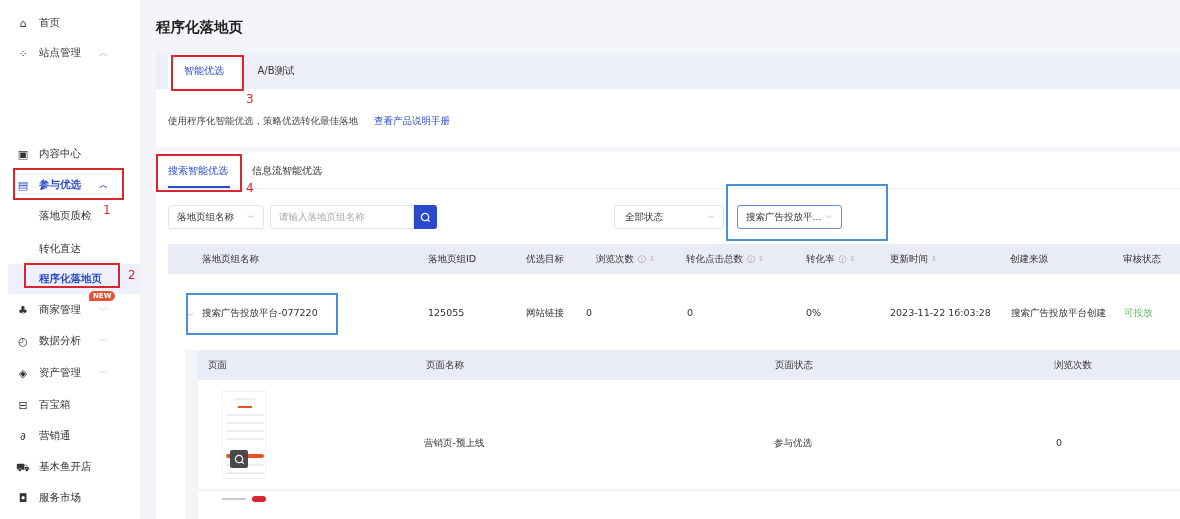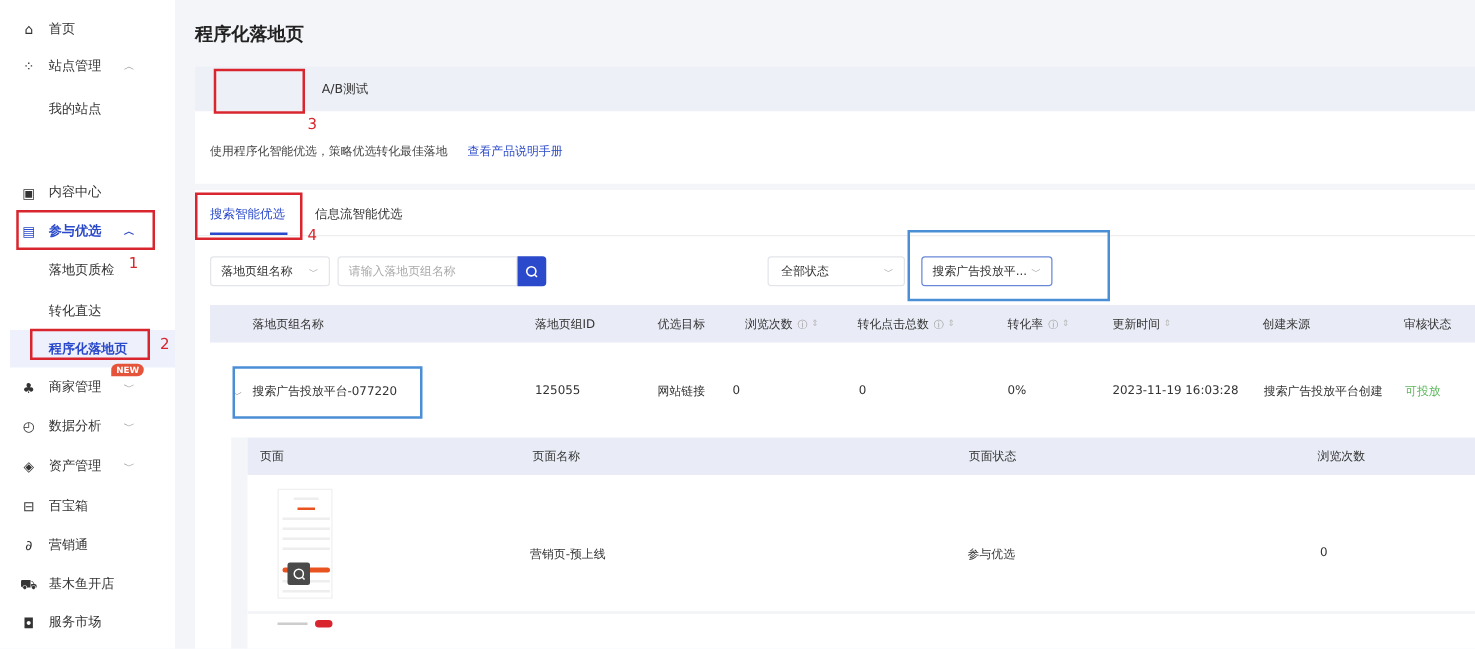--- a/index.html
+++ b/index.html
@@ -69,23 +69,20 @@
 <div class="sidebar">
   <div class="nav-item" style="top:8px">
     <span class="ico">⌂</span>
     <span class="lbl">首页</span>
   </div>
   <div class="nav-item" style="top:38px">
     <span class="ico">⁘</span>
     <span class="lbl">站点管理</span>
     <span class="chev">︿</span>
   </div>
-  <div class="nav-item nav-sub" style="top:72px">
-    <span class="lbl">我的站点</span>
-  </div>
   <div class="nav-item" style="top:139px">
     <span class="ico">▣</span>
     <span class="lbl">内容中心</span>
   </div>
   <div class="nav-item group-active" style="top:170px">
     <span class="ico">▤</span>
     <span class="lbl">参与优选</span>
     <span class="chev">︿</span>
   </div>
   <div class="nav-item nav-sub" style="top:201px">
@@ -133,20 +130,21 @@
 
 <div class="anno-red" style="left:13px;top:168px;width:111px;height:32px"></div>
 <span class="anno-num" style="left:103px;top:203px">1</span>
 <div class="anno-red" style="left:24px;top:263px;width:96px;height:25px"></div>
 <span class="anno-num" style="left:128px;top:268px">2</span>
 
 <div class="page-title">程序化落地页</div>
 
 <div class="tabs-card">
   <div class="tabs-bar">
+    <div class="tab active" style="left:12px;width:72px">智能优选</div>
     <div class="tab" style="left:92px;width:56px">A/B测试</div>
   </div>
   <div class="intro">
     <span>使用程序化智能优选，策略优选转化最佳落地</span><a>查看产品说明手册</a>
   </div>
 </div>
 <div class="anno-red" style="left:171px;top:55px;width:73px;height:36px"></div>
 <span class="anno-num" style="left:246px;top:92px">3</span>
 
 <div class="content-card">
@@ -206,21 +204,21 @@
   </div>
 
   <div>
     <span class="td" style="left:30px;top:158px;color:#888;font-size:8px">﹀</span>
     <span class="td" style="left:46px;top:155px">搜索广告投放平台-077220</span>
     <span class="td" style="left:272px;top:155px">125055</span>
     <span class="td" style="left:370px;top:155px">网站链接</span>
     <span class="td" style="left:430px;top:155px">0</span>
     <span class="td" style="left:531px;top:155px">0</span>
     <span class="td" style="left:650px;top:155px">0%</span>
-    <span class="td" style="left:734px;top:155px">2023-11-19 16:03:28</span>
+    <span class="td" style="left:734px;top:155px">2023-11-22 16:03:28</span>
     <span class="td" style="left:855px;top:155px">搜索广告投放平台创建</span>
     <span class="td green" style="left:968px;top:155px">可投放</span>
   </div>
 
   <div class="sub-area"></div>
   <div class="subhead" style="top:198px">
     <div class="th" style="left:10px">页面</div>
     <div class="th" style="left:228px">页面名称</div>
     <div class="th" style="left:577px">页面状态</div>
     <div class="th" style="left:856px">浏览次数</div>

